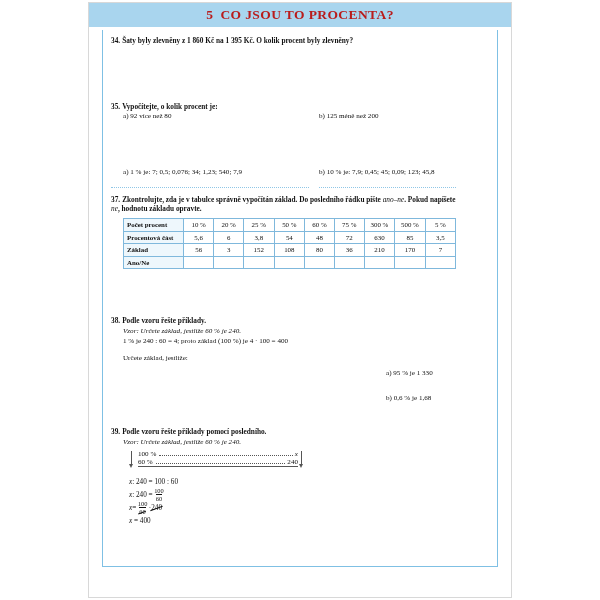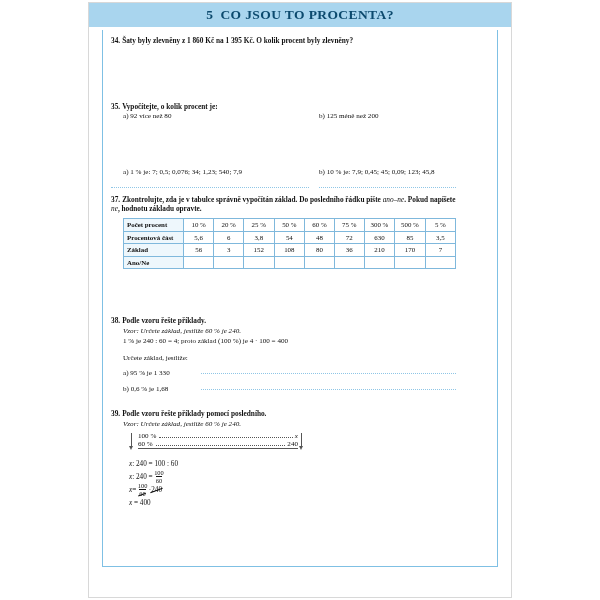--- a/index.html
+++ b/index.html
@@ -43,21 +43,21 @@
     width: 422px;
     height: 24px;
     background: #a9d5ee;
     display: flex;
     align-items: center;
     justify-content: center;
   }
   .chapter-title {
     font-size: 13.5px;
     font-weight: bold;
-    color: #0c4a6e;
+    color: #b91c1c;
     letter-spacing: 0.4px;
     white-space: nowrap;
     font-family: "Liberation Serif", "DejaVu Serif", serif;
   }
   .chapter-num {
     margin-right: 7px;
   }
 
   
   .frame {
@@ -119,22 +119,23 @@
   .spacer-34 { height: 56px; }
   .spacer-35 { height: 46px; }
 
   
   .dots {
     border-bottom: 1px dotted #8fc6e6;
     height: 0;
   }
   .dotrow {
     display: flex;
-    align-items: center;
+    align-items: flex-end;
     gap: 8px;
+    flex-direction: column;
   }
   .dotrow .dots { flex: 1; }
 
   
   table.pct {
     border-collapse: collapse;
     margin: 4px 0 0 12px;
     font-size: 6.9px;
     table-layout: fixed;
   }

